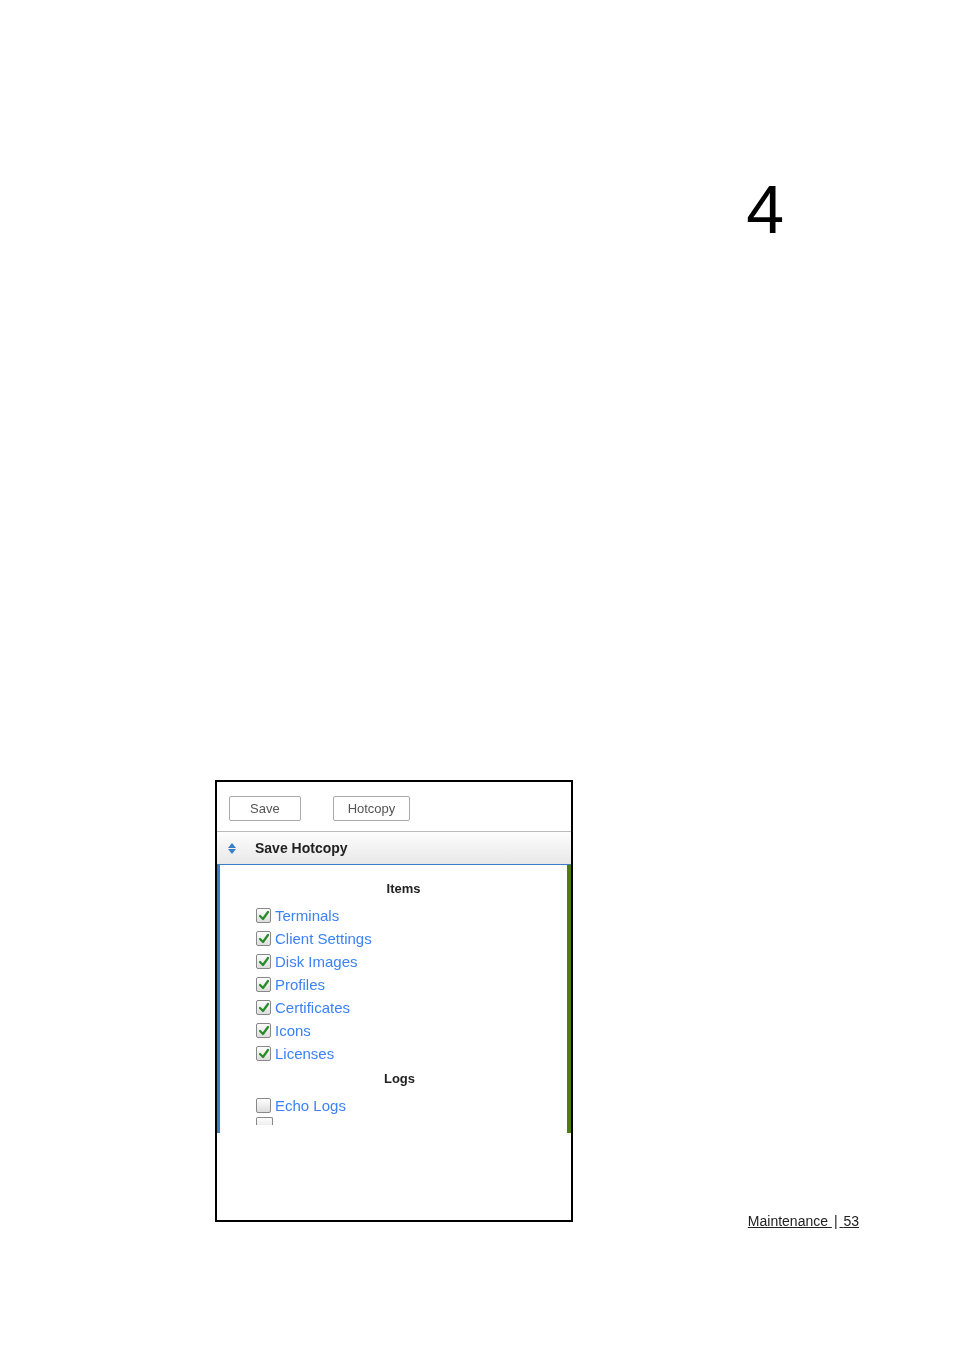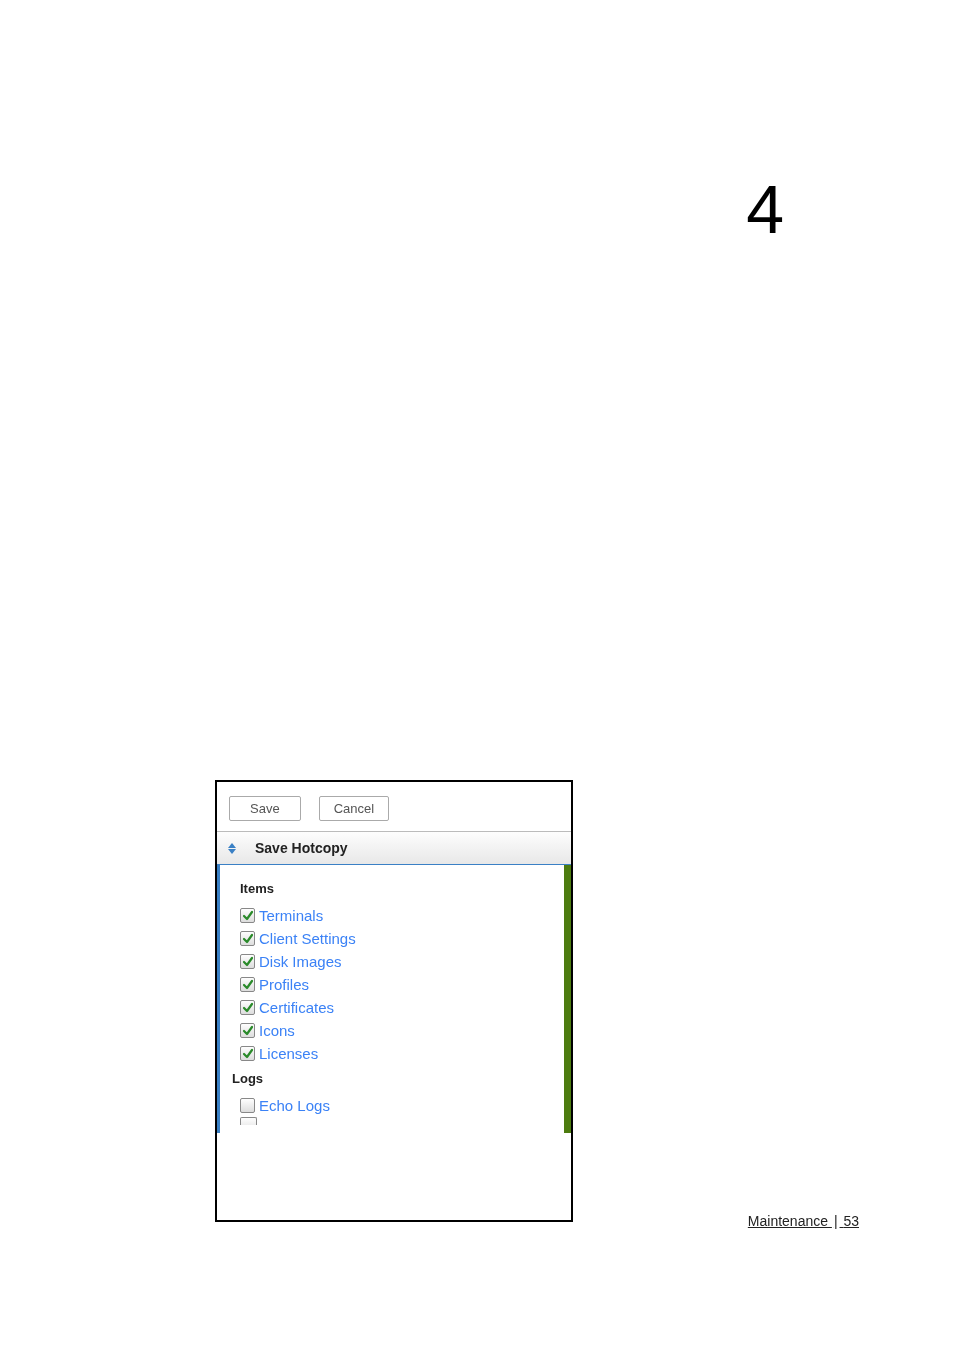--- a/index.html
+++ b/index.html
@@ -25,21 +25,21 @@
     top: 780px;
     width: 358px;
     height: 442px;
     border: 2px solid #000;
     overflow: hidden;
     background: #fff;
   }
   .toolbar {
     padding: 14px 12px 10px 12px;
     display: flex;
-    gap: 18px;
+    gap: 32px;
     align-items: center;
   }
   .btn {
     font-family: Arial, sans-serif;
     font-size: 13px;
     color: #555;
     background: #fff;
     border: 1px solid #aaa;
     border-radius: 2px;
     padding: 4px 14px;
@@ -74,22 +74,23 @@
     border-right: 4px solid transparent;
     border-top: 5px solid #3a80c5;
   }
   .section-title {
     font-size: 14px;
     font-weight: bold;
     color: #222;
   }
   .body-area {
     border-left: 3px solid #3a80c5;
-    border-right: 7px solid #4d7c0f;
-    padding: 12px 16px 8px 20px;
+    border-right: 4px solid #4d7c0f;
+    padding: 12px 16px 8px 36px;
+    text-align: center;
   }
   .group-label {
     font-size: 13px;
     font-weight: bold;
     color: #222;
     margin: 4px 0 8px 0;
   }
   .group-label.logs { margin-top: 6px; margin-left: -8px; }
   .cb-row {
     display: flex;
@@ -136,21 +137,21 @@
   .footer .sep { margin: 0 2px; }
 </style>
 </head>
 <body>
 
 <div class="page-number">4</div>
 
 <div class="panel-frame">
   <div class="toolbar">
     <button class="btn">Save</button>
-    <button class="btn">Cancel</button>
+    <button class="btn">Hotcopy</button>
   </div>
 
   <div class="section-header">
     <span class="sort-glyph">
       <span class="tri-up"></span>
       <span class="tri-down"></span>
     </span>
     <span class="section-title">Save Hotcopy</span>
   </div>
 

